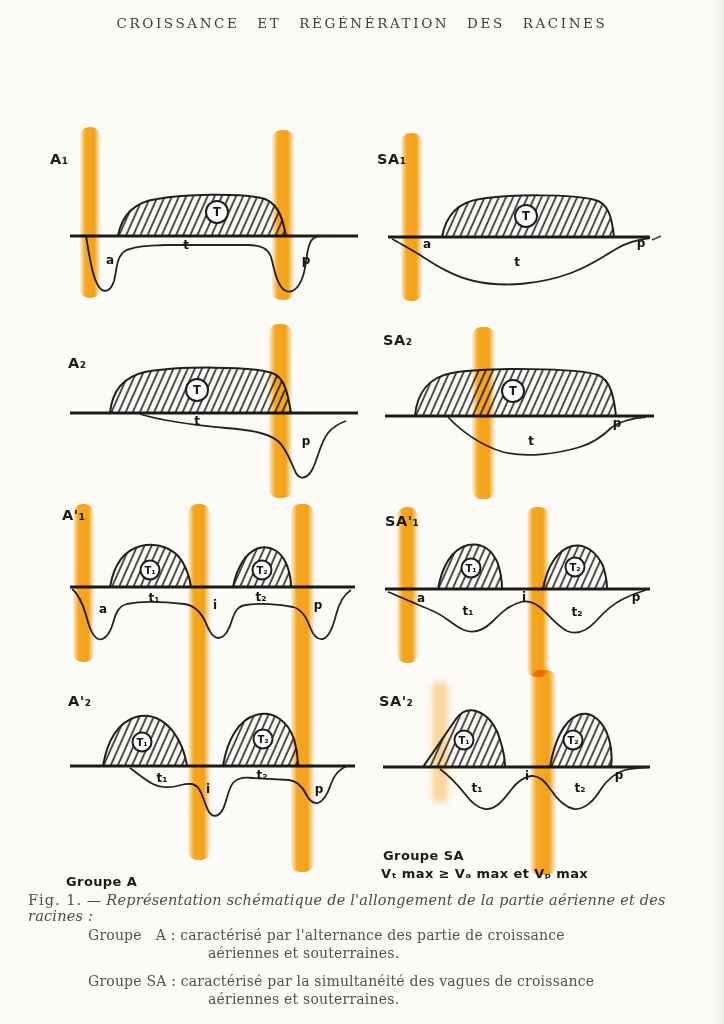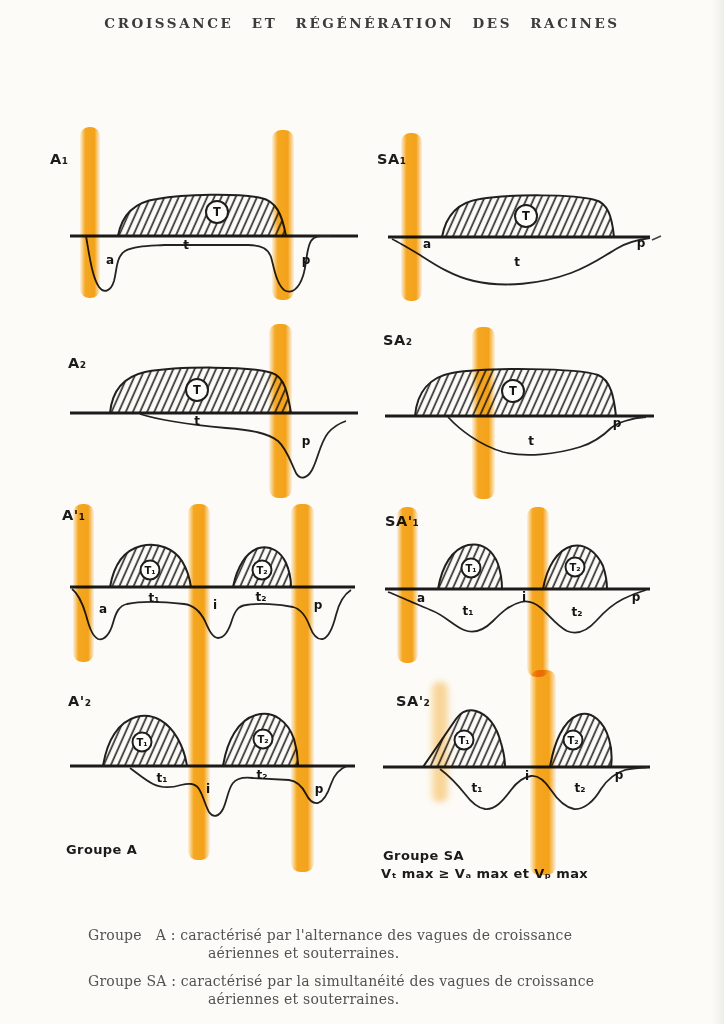--- a/index.html
+++ b/index.html
@@ -6,21 +6,21 @@
   .page{
     position:relative;width:724px;height:1024px;margin:0 auto;
     background:#fcfbf7;overflow:hidden;
     font-family:"DejaVu Sans","Liberation Sans",sans-serif;
   }
   .page-edge{position:absolute;top:0;right:0;width:12px;height:100%;
     background:linear-gradient(90deg,rgba(0,0,0,0),rgba(120,115,105,0.10));}
   .doc-title{
     position:absolute;top:15px;left:0;right:0;text-align:center;
     font-family:"DejaVu Serif","Liberation Serif",serif;
-    font-size:13.5px;font-weight:700;letter-spacing:2.6px;word-spacing:11px;
+    font-size:13.5px;font-weight:400;letter-spacing:2.6px;word-spacing:11px;
     color:#3b3b3b;
   }
   .art{position:absolute;left:0;top:0;width:724px;height:1024px;}
   .panel-label{
     position:absolute;font-weight:700;font-size:14.5px;color:#1c1c1c;
     letter-spacing:0.5px;font-family:"DejaVu Sans",sans-serif;
   }
   .mark{
     position:absolute;font-weight:700;font-size:12px;color:#141414;
     transform:translate(-50%,-50%);font-family:"DejaVu Sans",sans-serif;line-height:1;
@@ -126,21 +126,21 @@
     </g>
   </svg>
 
   <div class="panel-label" style="left:50px;top:151px">A₁</div>
   <div class="panel-label" style="left:377px;top:151px">SA₁</div>
   <div class="panel-label" style="left:68px;top:355px">A₂</div>
   <div class="panel-label" style="left:383px;top:332px">SA₂</div>
   <div class="panel-label" style="left:62px;top:507px">A'₁</div>
   <div class="panel-label" style="left:385px;top:513px">SA'₁</div>
   <div class="panel-label" style="left:68px;top:693px">A'₂</div>
-  <div class="panel-label" style="left:396px;top:693px">SA'₂</div>
+  <div class="panel-label" style="left:379px;top:693px">SA'₂</div>
 
   <div class="tcircle" style="left:217px;top:212px">T</div>
   <div class="tcircle" style="left:526px;top:216px">T</div>
   <div class="tcircle" style="left:197px;top:390px">T</div>
   <div class="tcircle" style="left:513px;top:391px">T</div>
   <div class="tcircle small" style="left:150px;top:570px">T₁</div>
   <div class="tcircle small" style="left:262px;top:570px">T₂</div>
   <div class="tcircle small" style="left:471px;top:568px">T₁</div>
   <div class="tcircle small" style="left:575px;top:567px">T₂</div>
   <div class="tcircle small" style="left:142px;top:742px">T₁</div>
@@ -177,28 +177,32 @@
   <div class="mark" style="left:162px;top:778px">t₁</div>
   <div class="mark" style="left:208px;top:789px">i</div>
   <div class="mark" style="left:262px;top:775px">t₂</div>
   <div class="mark" style="left:319px;top:789px">p</div>
 
   <div class="mark" style="left:477px;top:788px">t₁</div>
   <div class="mark" style="left:527px;top:776px">i</div>
   <div class="mark" style="left:580px;top:788px">t₂</div>
   <div class="mark" style="left:619px;top:775px">p</div>
 
-  <div class="groupline" style="left:66px;top:842px">Groupe A</div>
+  <div class="groupline" style="left:66px;top:874px">Groupe A</div>
   <div class="groupline" style="left:383px;top:848px">Groupe SA</div>
   <div class="groupline" style="left:381px;top:866px">Vₜ max ≥ Vₐ max et Vₚ max</div>
 
+  <div class="fig-caption">
+    <span class="fig-head">Fig. 1.</span>
+    <span>— Représentation schématique de l'allongement de la partie aérienne et des racines :</span>
+  </div>
 
   <div class="cap-item" style="top:926px">
     <span>Groupe&nbsp;&nbsp;&nbsp;A :</span>
-    <span>caractérisé par l'alternance des vagues de croissance</span>
+    <span>caractérisé par l'alternance des partie de croissance</span>
     <span class="cap-line2">aériennes et souterraines.</span>
   </div>
   <div class="cap-item" style="top:972px">
     <span>Groupe SA :</span>
     <span>caractérisé par la simultanéité des vagues de croissance</span>
     <span class="cap-line2">aériennes et souterraines.</span>
   </div>
 
   <div class="hl" style="left:80px;top:127px;width:20px;height:171px"></div>
   <div class="hl" style="left:272px;top:130px;width:22px;height:170px"></div>

